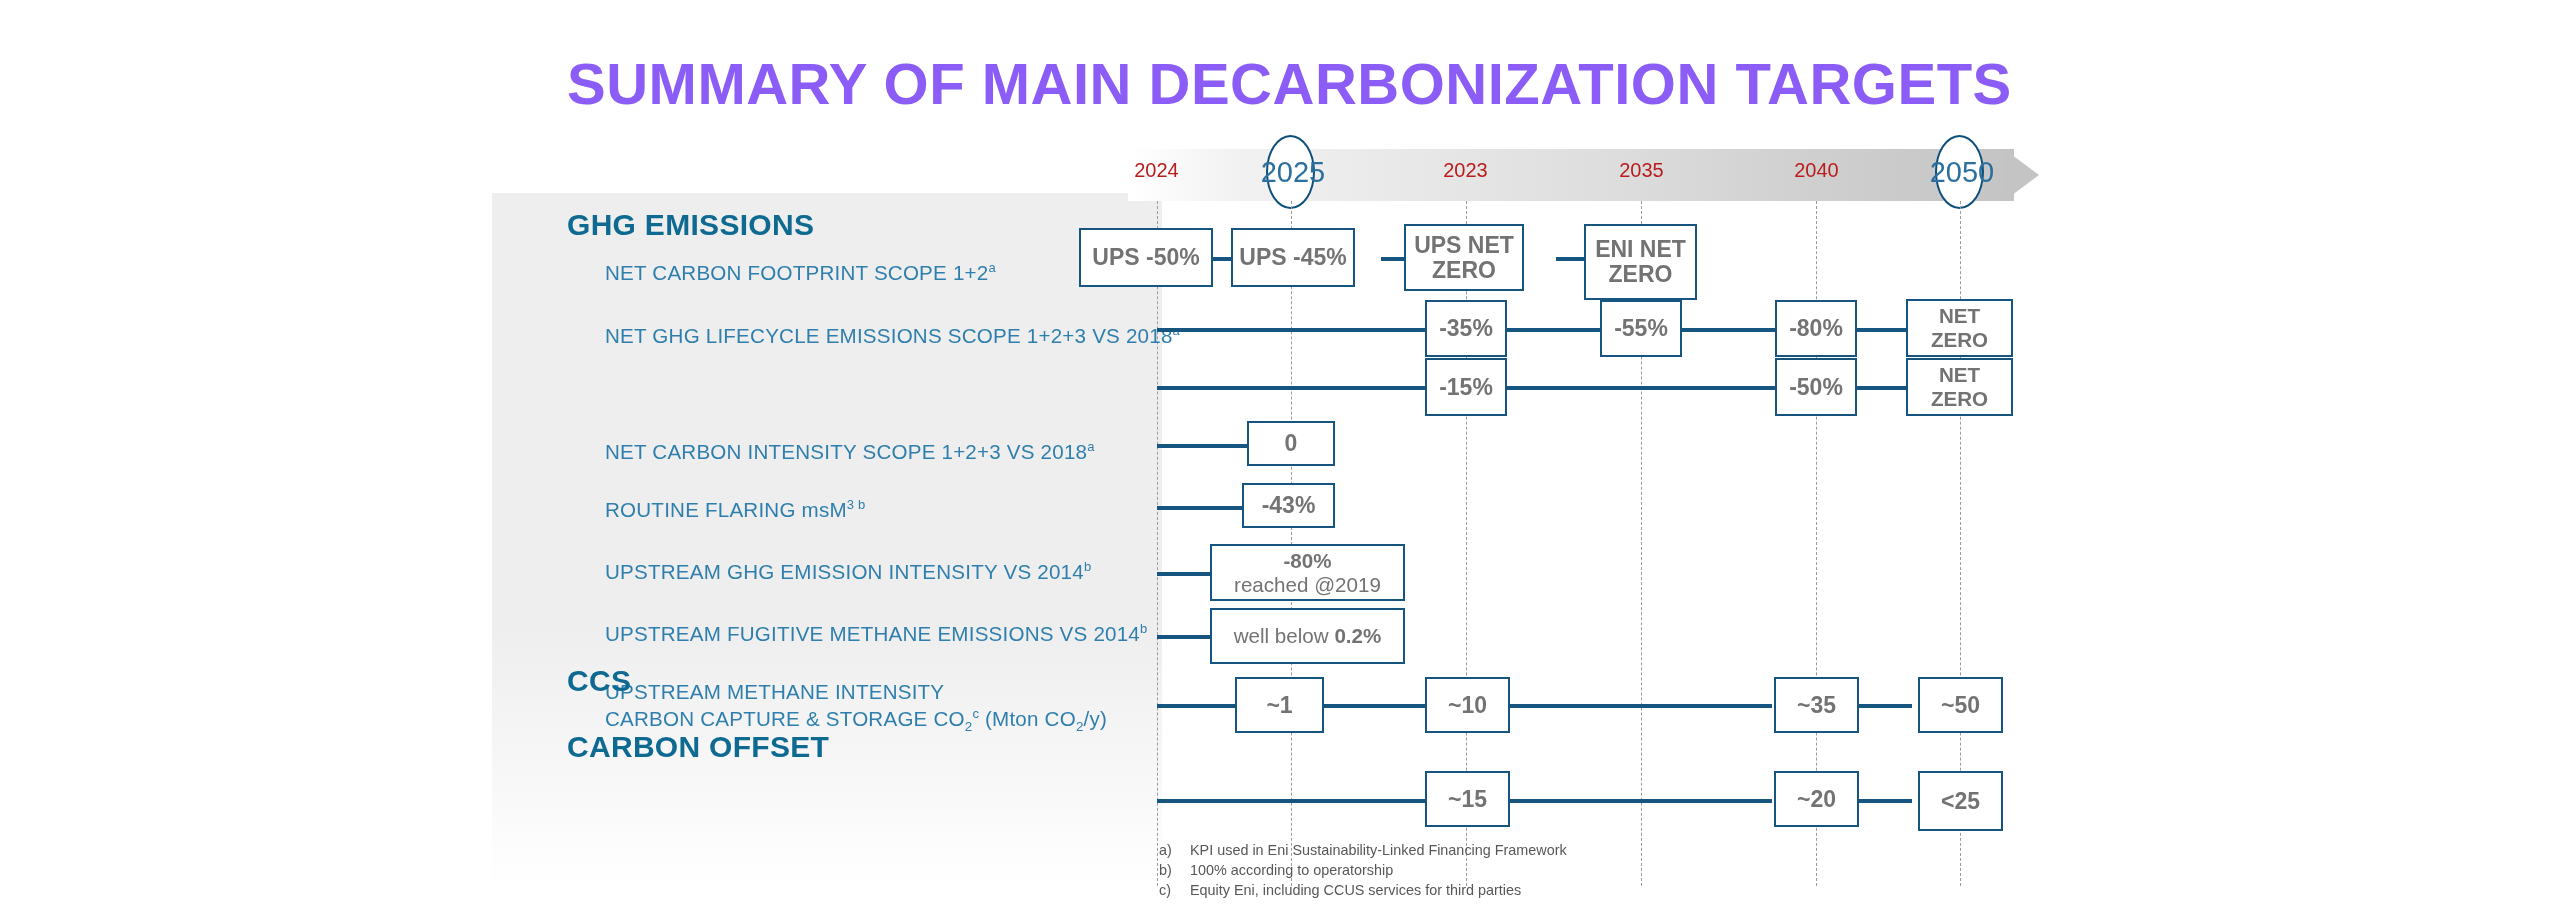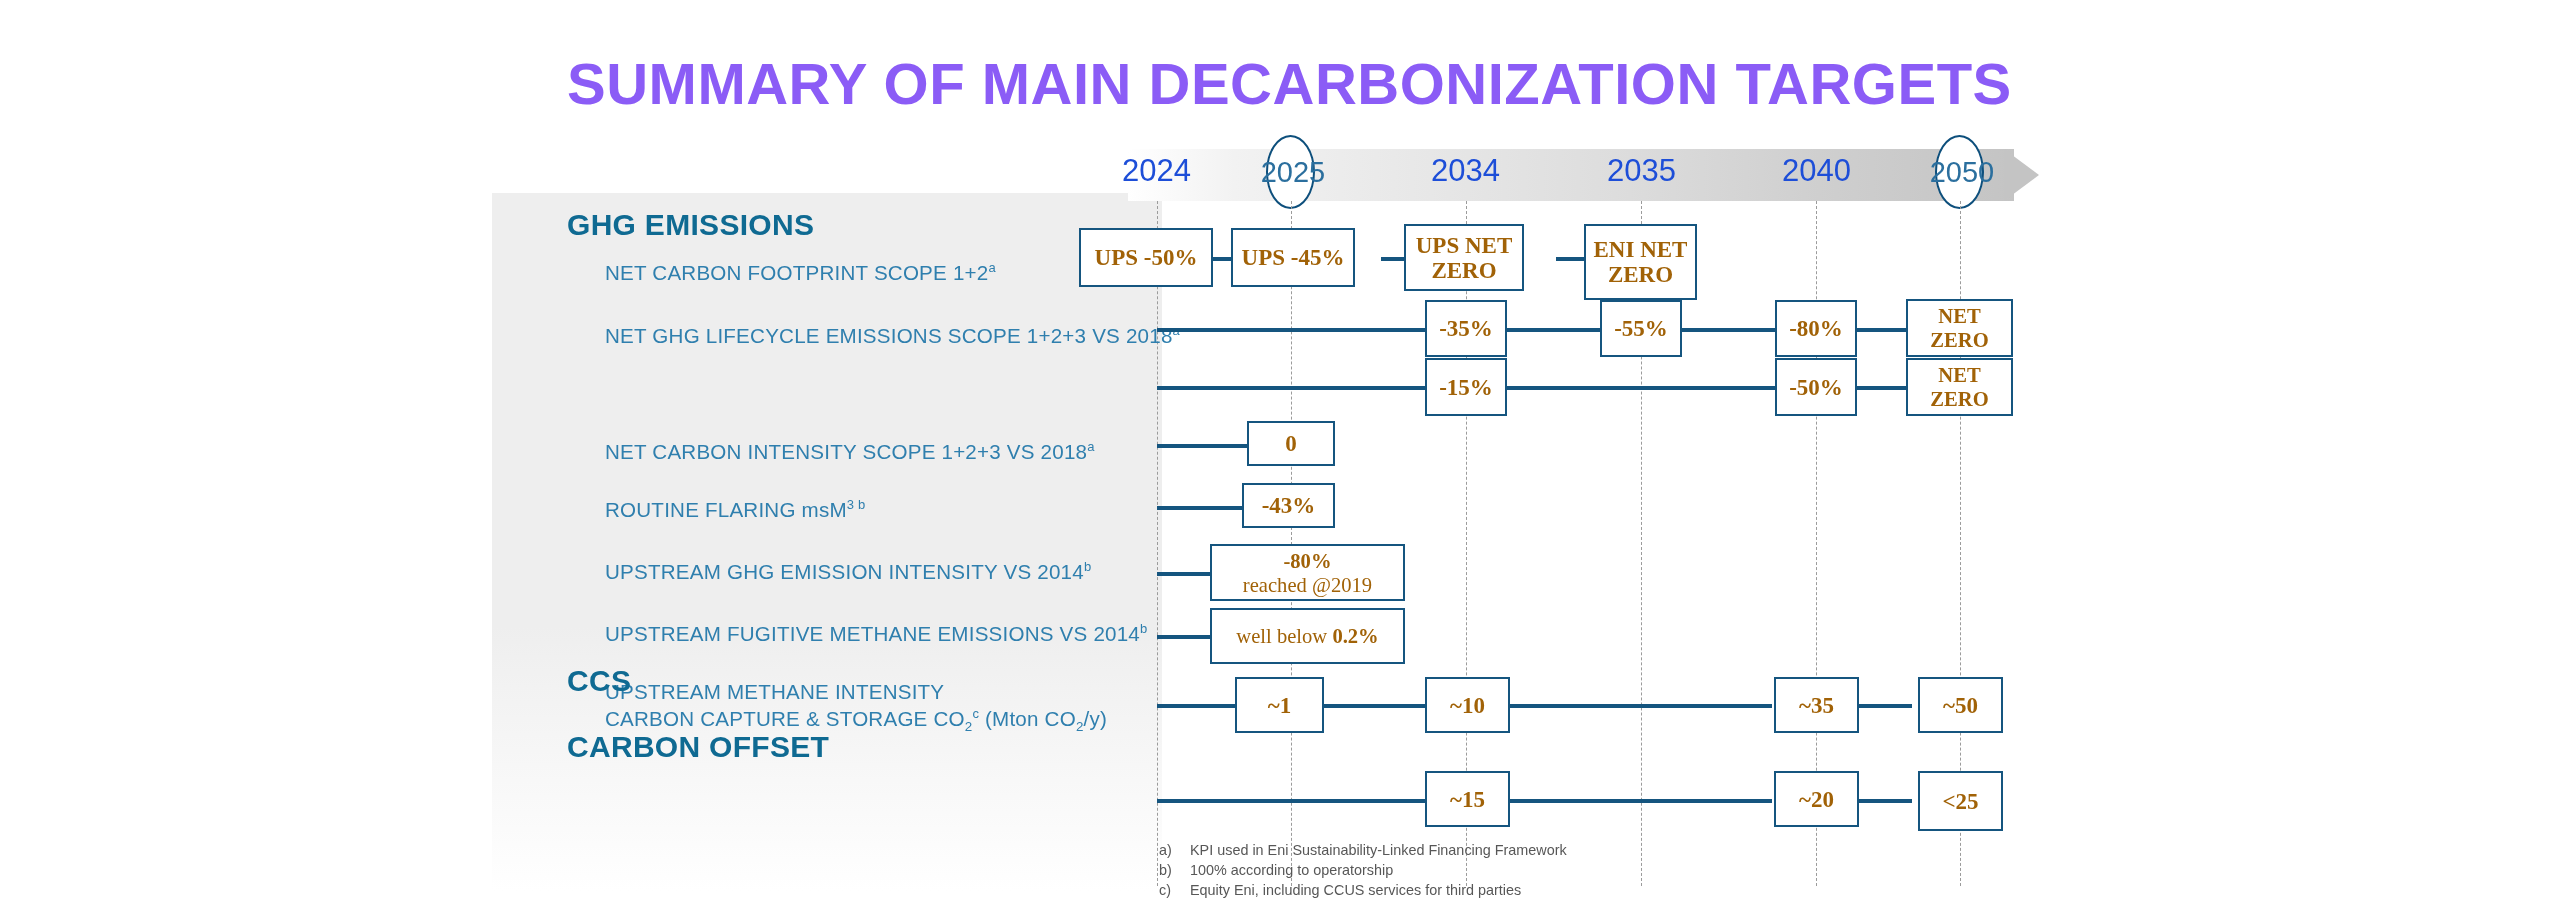--- a/index.html
+++ b/index.html
@@ -32,21 +32,21 @@
     background:linear-gradient(to right,#ffffff 0%,#f2f2f2 12%,#e9e9e9 30%,#dddddd 55%,#cfcfcf 78%,#c4c4c4 100%);
   }
   #timeline-band .tip{
     position:absolute;left:876px;top:0;width:0;height:0;
     border-top:26px solid transparent;border-bottom:26px solid transparent;
     border-left:35px solid #c4c4c4;
   }
 
   .year-label{
     position:absolute;top:155px;
-    font-size:31px;line-height:31px;color:#1d4ed8;font-weight:normal;
+    font-size:20px;line-height:31px;color:#b91c1c;font-weight:normal;
     text-align:center;width:93px;white-space:nowrap;
   }
   .year-marker{
     position:absolute;top:135px;width:49px;height:74px;
     border:2.6px solid #0d4f7c;border-radius:50%;
     background:#ffffff;box-sizing:border-box;
   }
   .year-marker .yl{
     position:absolute;left:-21.6px;top:19.6px;width:93px;text-align:center;
     font-size:29px;line-height:31px;color:#2b6f9e;
@@ -76,22 +76,22 @@
   
   .connector{
     position:absolute;height:3.6px;background:#15557f;
   }
 
   
   .box{
     position:absolute;box-sizing:border-box;
     border:2.6px solid #15557f;background:#ffffff;
     display:flex;align-items:center;justify-content:center;
-    text-align:center;color:#a16207;font-weight:bold;
-    font-size:23px;line-height:25px;font-family:Liberation Serif, serif;
+    text-align:center;color:#737373;font-weight:bold;
+    font-size:23px;line-height:25px;
   }
   .box.small{font-size:20.6px;line-height:24px;}
   .box .stack{display:block;}
   .box .norm{font-weight:normal;}
 
   
   #footnotes{
     position:absolute;left:1159px;top:840px;
     font-size:14.4px;line-height:20px;color:#575757;
   }
@@ -111,21 +111,21 @@
     <div class="bar"></div>
     <div class="tip"></div>
   </div>
 
   <div class="year-label" style="left:1110px">2024</div>
 
   <div class="year-marker" style="left:1266px">
     <span class="yl">2025</span>
   </div>
 
-  <div class="year-label" style="left:1419px">2034</div>
+  <div class="year-label" style="left:1419px">2023</div>
   <div class="year-label" style="left:1595px">2035</div>
   <div class="year-label" style="left:1770px">2040</div>
 
   <div class="year-marker" style="left:1935px">
     <span class="yl">2050</span>
   </div>
 
   <div class="guide" style="left:1157px;height:685px"></div>
   <div class="guide" style="left:1291px;height:685px"></div>
   <div class="guide" style="left:1466px;height:685px"></div>

